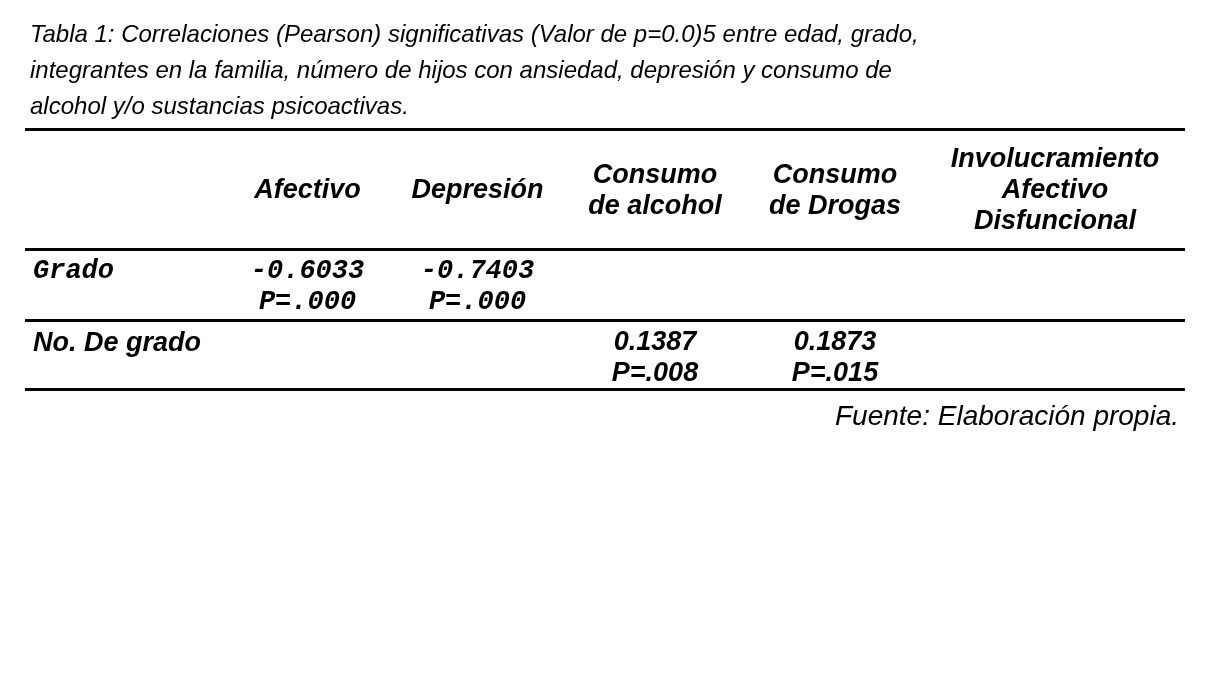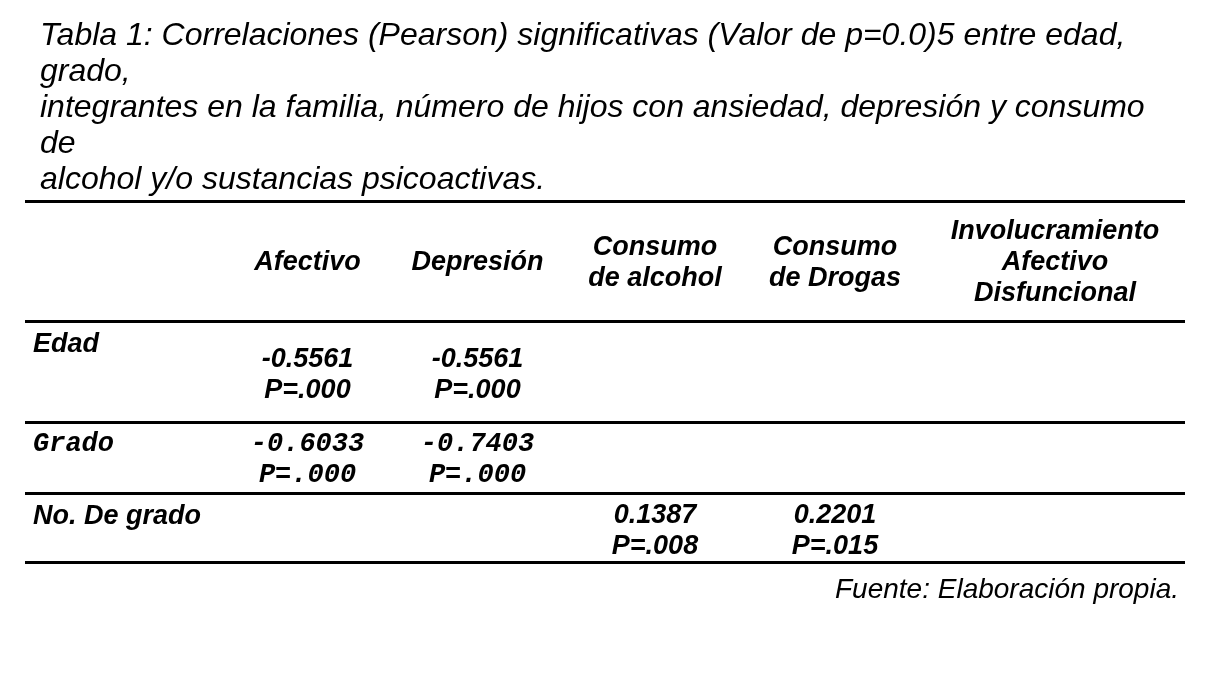--- a/index.html
+++ b/index.html
@@ -14,24 +14,24 @@
     font-family: "Liberation Sans", "DejaVu Sans", sans-serif;
     color: #000000;
   }
   .page {
     box-sizing: border-box;
     width: 1212px;
     height: 674px;
     padding: 16px 26px 0 25px;
   }
   .caption {
-    margin: 0 0 4px 15px;
+    margin: 0 0 4px 5px;
     font-style: italic;
     font-weight: normal;
-    font-size: 32px;
+    font-size: 24px;
     line-height: 36px;
     white-space: pre-line;
   }
   table.corr {
     border-collapse: collapse;
     table-layout: fixed;
     width: 1160px;
     border-top: 3px solid #000;
     border-bottom: 3px solid #000;
   }
@@ -106,47 +106,37 @@
         <th>Consumo
 de alcohol</th>
         <th>Consumo
 de Drogas</th>
         <th>Involucramiento
 Afectivo
 Disfuncional</th>
       </tr>
     </thead>
     <tbody>
-      <tr class="r-edad">
-        <th class="rowlabel">Edad</th>
-        <td class="value-cell">-0.5561
-P=.000</td>
-        <td class="value-cell">-0.5561
-P=.000</td>
-        <td class="value-cell"></td>
-        <td class="value-cell"></td>
-        <td class="value-cell"></td>
-      </tr>
       <tr class="r-grado">
         <th class="rowlabel">Grado</th>
         <td class="value-cell">-0.6033
 P=.000</td>
         <td class="value-cell">-0.7403
 P=.000</td>
         <td class="value-cell"></td>
         <td class="value-cell"></td>
         <td class="value-cell"></td>
       </tr>
       <tr class="r-hijo">
         <th class="rowlabel">No. De grado</th>
         <td class="value-cell"></td>
         <td class="value-cell"></td>
         <td class="value-cell">0.1387
 P=.008</td>
-        <td class="value-cell">0.2201
+        <td class="value-cell">0.1873
 P=.015</td>
         <td class="value-cell"></td>
       </tr>
     </tbody>
   </table>
 
   <p class="fuente">Fuente: Elaboración propia.</p>
 
 </div>
 

